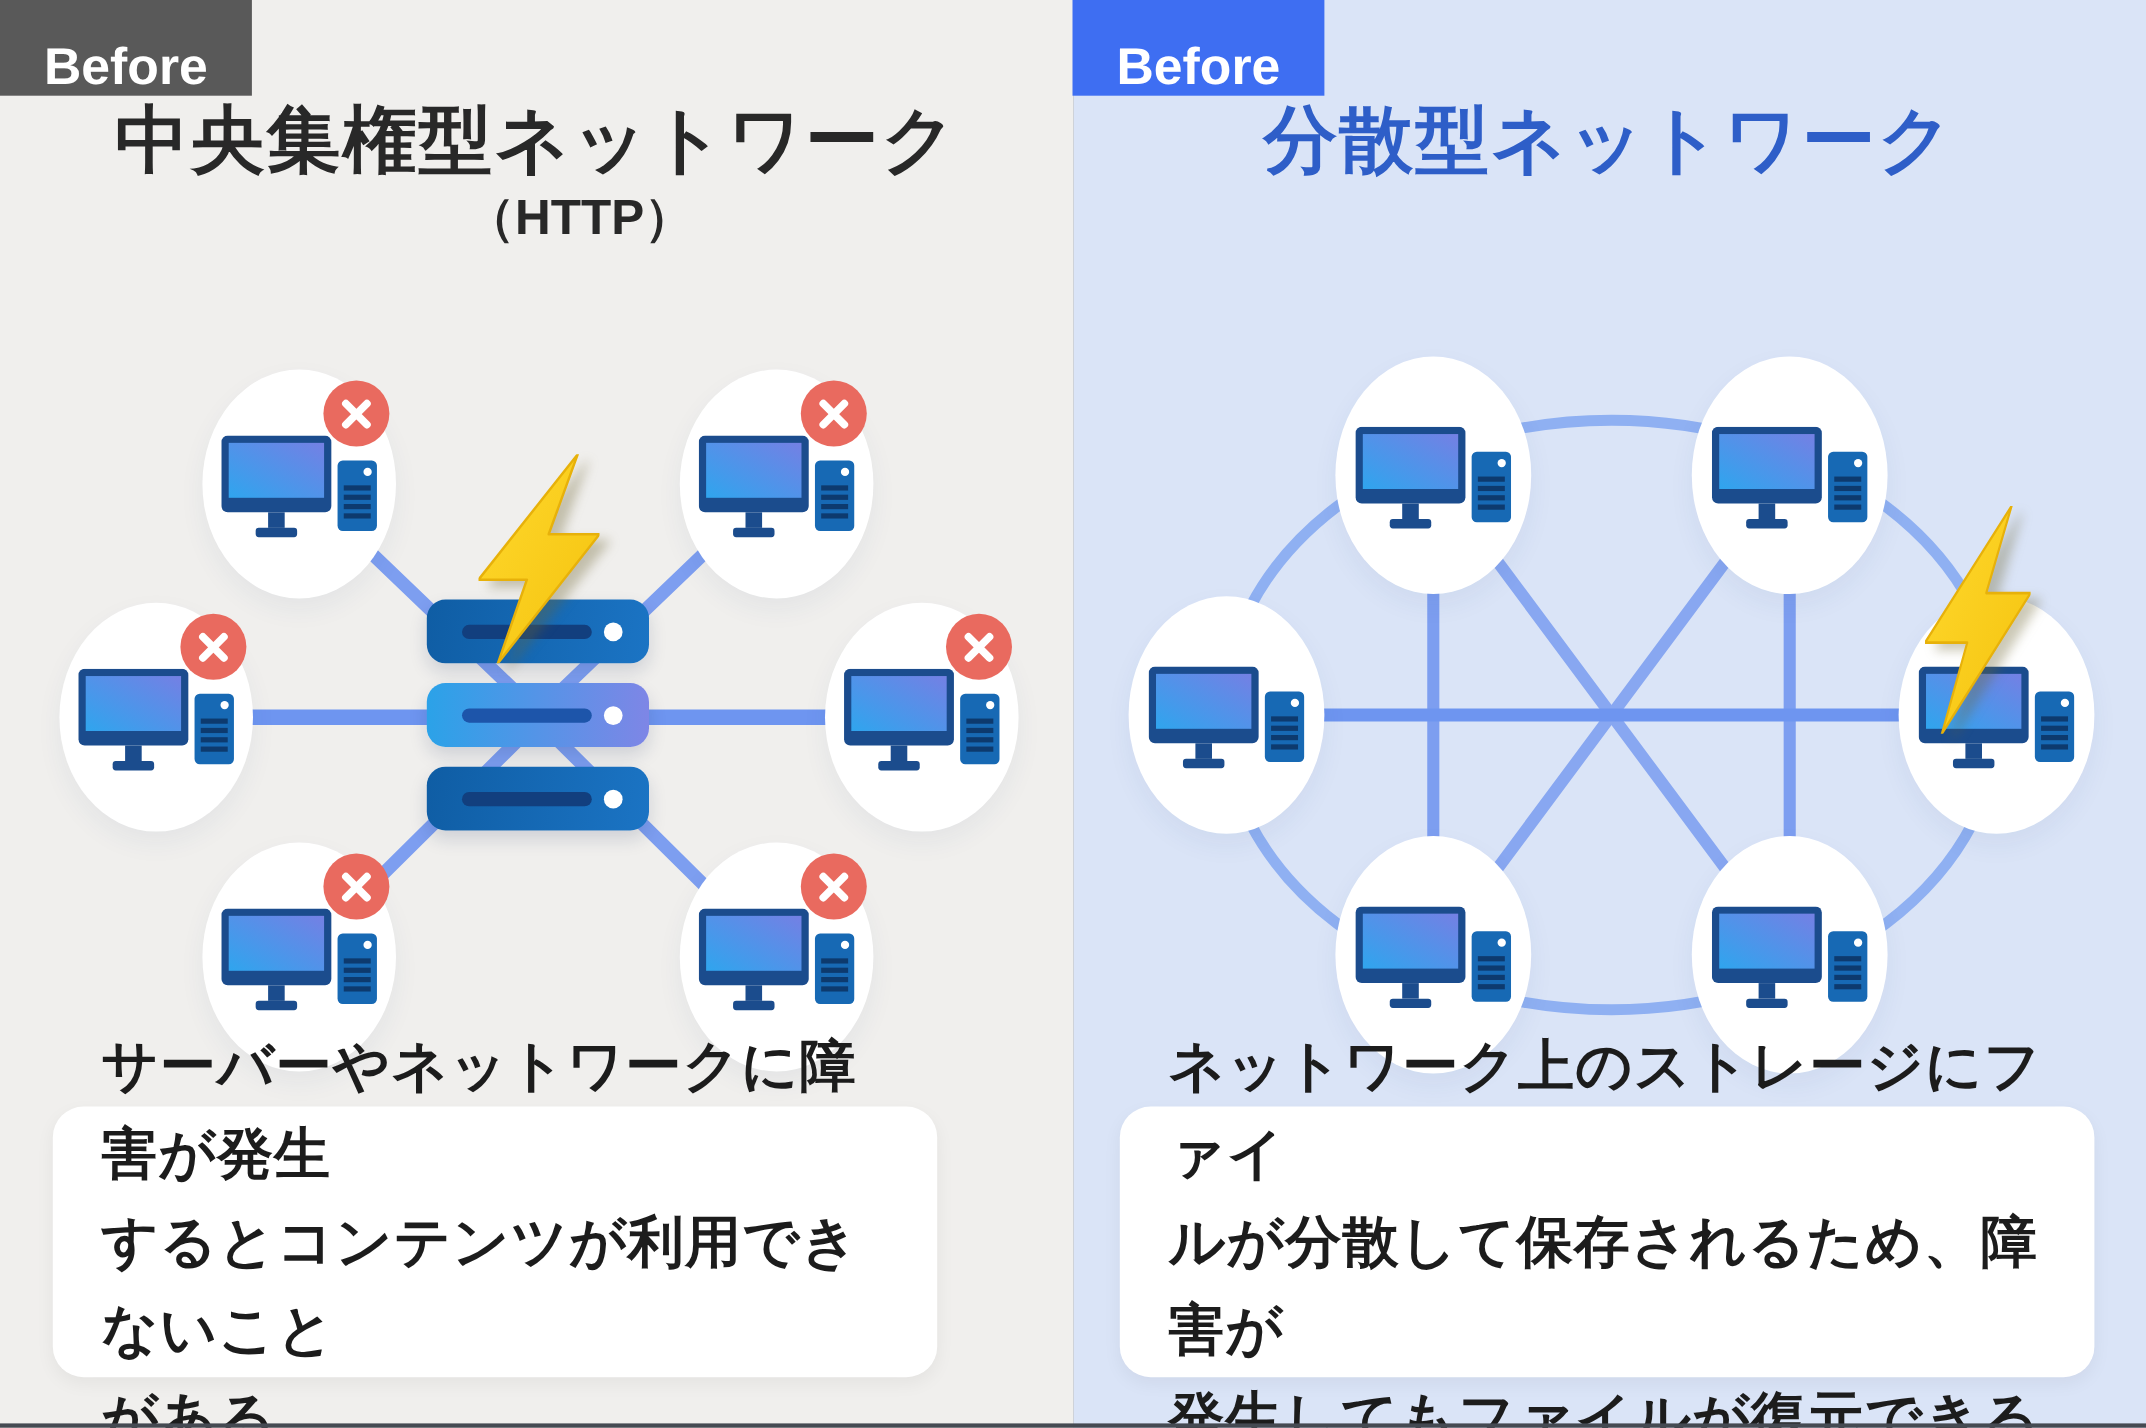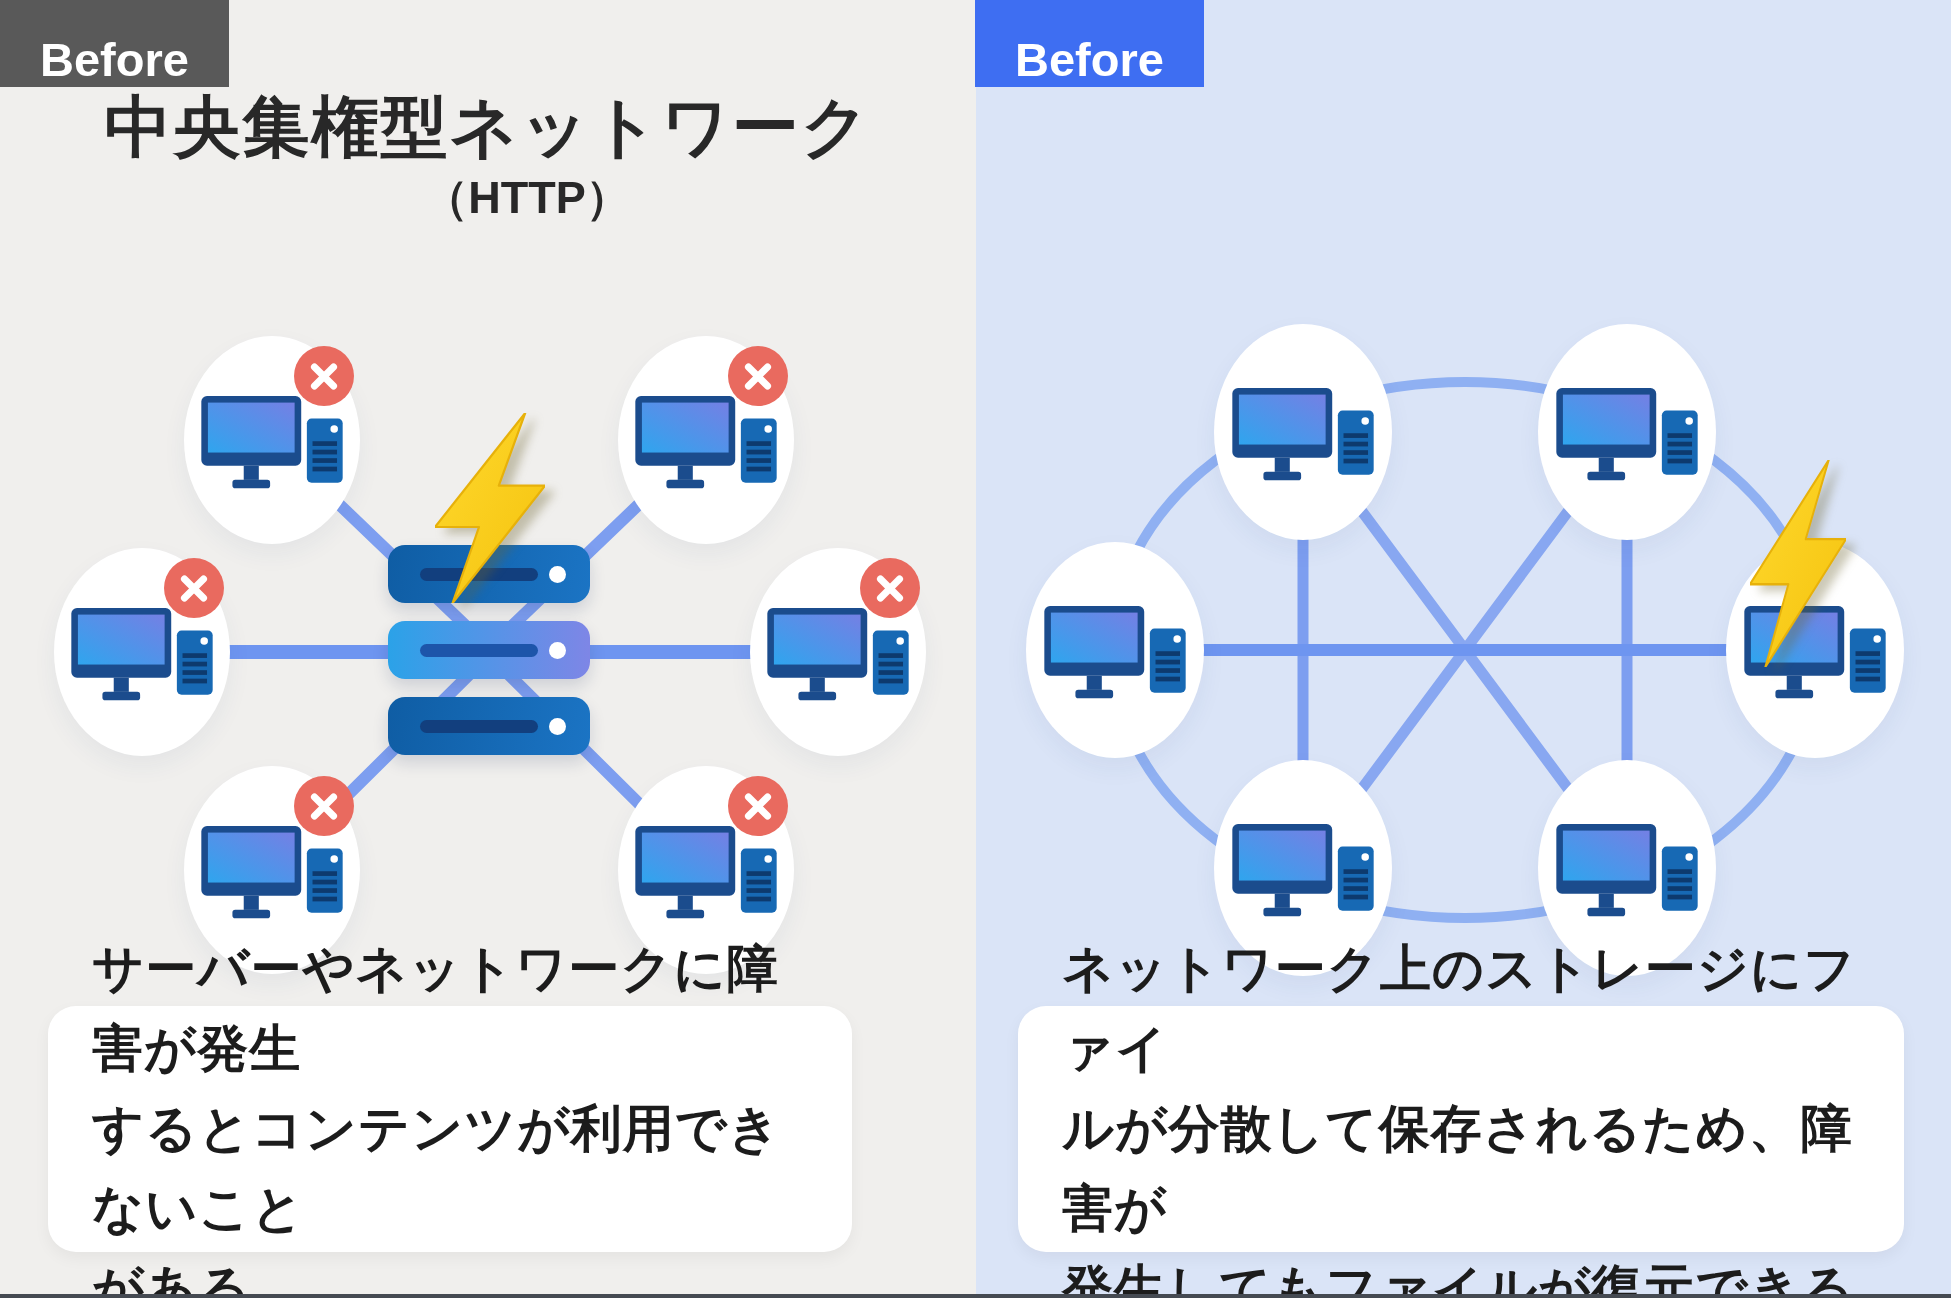--- a/index.html
+++ b/index.html
@@ -349,20 +349,21 @@
 
   <div class="badge badge-before">
     <span>Before</span>
   </div>
   <div class="badge badge-after">
     <span>Before</span>
   </div>
 
   <div class="panel-title title-before">中央集権型ネットワーク</div>
   <div class="panel-subtitle subtitle-before">（HTTP）</div>
+  <div class="panel-title title-after">分散型ネットワーク</div>
 
   <div class="caption-card card-before">
     <div class="caption-text">サーバーやネットワークに障害が発生
 するとコンテンツが利用できないこと
 がある</div>
   </div>
   <div class="caption-card card-after">
     <div class="caption-text">ネットワーク上のストレージにファイ
 ルが分散して保存されるため、障害が
 発生してもファイルが復元できる</div>

